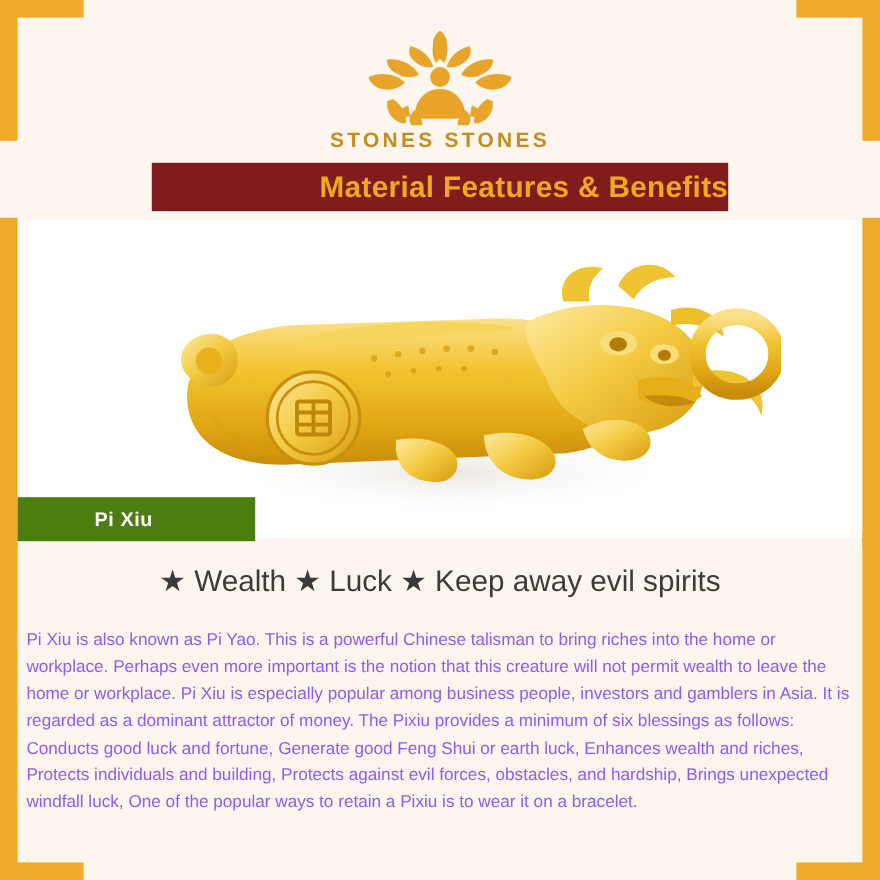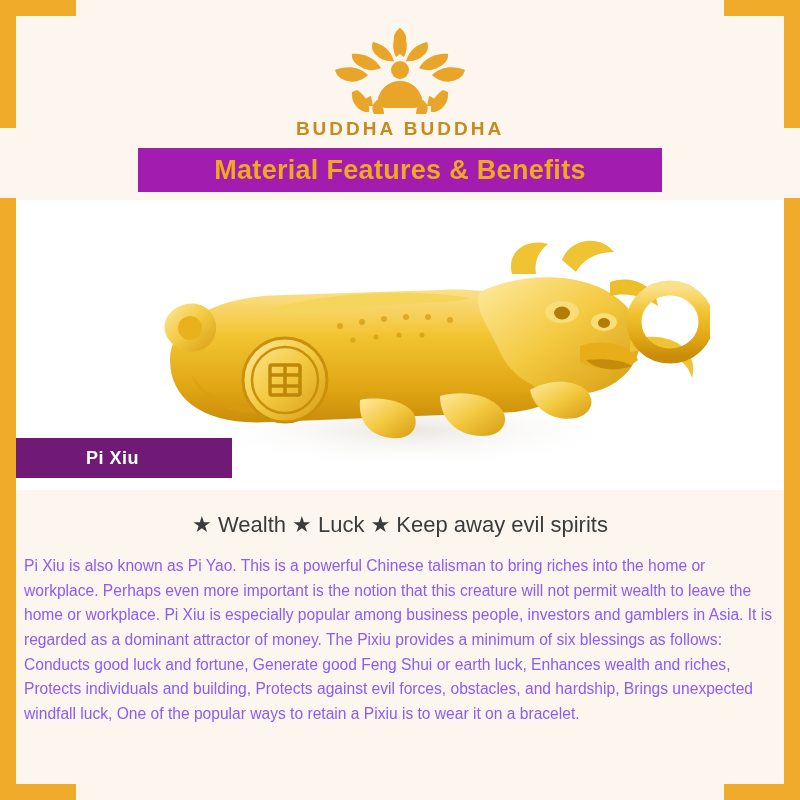--- a/index.html
+++ b/index.html
@@ -93,24 +93,24 @@
     color: #c68b1f;
     font-family: "Liberation Sans", sans-serif;
   }
 
   .title-bar {
     position: absolute;
     left: 138px;
     right: 138px;
     top: 148px;
     height: 44px;
-    background: #a21caf;
+    background: #7f1d1d;
     display: flex;
     align-items: center;
-    justify-content: center;
+    justify-content: flex-end;
   }
   .title-bar .title-text {
     font-size: 27px;
     font-weight: bold;
     color: #f0a81f;
     letter-spacing: 0.3px;
     white-space: nowrap;
   }
 
   
@@ -124,24 +124,24 @@
     position: absolute;
     left: 110px;
     top: 0px;
     width: 600px;
     height: 290px;
   }
 
   .label-bar {
     position: absolute;
     left: 16px;
-    top: 438px;
+    top: 452px;
     width: 216px;
     height: 40px;
-    background: #701a75;
+    background: #4d7c0f;
     display: flex;
     align-items: center;
     z-index: 6;
     text-align: right;
   }
   .label-bar .label-text {
     color: #ffffff;
     font-size: 18px;
     font-weight: bold;
     margin-left: 70px;
@@ -151,24 +151,24 @@
   
   .content {
     position: relative;
     background: #fdf6ee;
     padding: 22px 22px 10px 22px;
     box-sizing: border-box;
     height: 310px;
   }
   .benefits {
     text-align: center;
-    font-size: 22px;
+    font-size: 27px;
     color: #3b3b3b;
     font-weight: normal;
-    margin: 0 0 16px 0;
+    margin: 0 0 26px 0;
     white-space: nowrap;
   }
   .desc {
     font-size: 15.6px;
     line-height: 1.58;
     color: #8b5cf6;
     text-align: left;
     margin: 0;
     padding: 0 2px;
   }
@@ -203,21 +203,21 @@
           <path d="M85 63 c-11 0 -19 7 -22 17 c-2 6 2 10 8 10 l28 0 c6 0 10 -4 8 -10 c-3 -10 -11 -17 -22 -17 z"></path>
           <path d="M56 78 c-6 2 -9 6 -8 10 l10 0 z"></path>
           <path d="M114 78 c6 2 9 6 8 10 l-10 0 z"></path>
 
           <path d="M42 72 c9 6 13 14 12 22 l-4 0 c-9 -3 -14 -11 -13 -20 z"></path>
           <path d="M128 72 c-9 6 -13 14 -12 22 l4 0 c9 -3 14 -11 13 -20 z"></path>
           <path d="M62 82 c5 5 7 9 7 14 l-10 0 c-3 -5 -2 -10 3 -14 z"></path>
           <path d="M108 82 c-5 5 -7 9 -7 14 l10 0 c3 -5 2 -10 -3 -14 z"></path>
         </g>
       </svg>
-      <div class="brand-name">BUDDHA BUDDHA</div>
+      <div class="brand-name">STONES STONES</div>
     </div>
 
     <div class="title-bar">
       <span class="title-text">Material Features &amp; Benefits</span>
     </div>
   </div>
 
   <div class="product-area">
     <svg class="pixiu-svg" viewBox="0 0 600 290">
       <defs>

